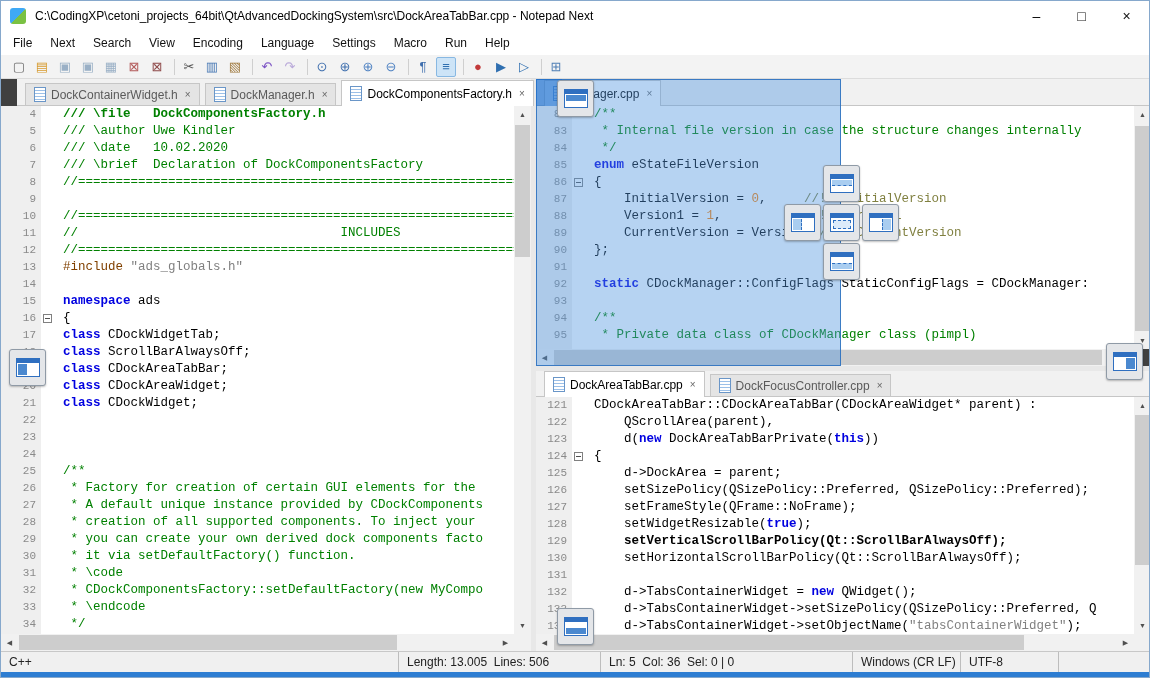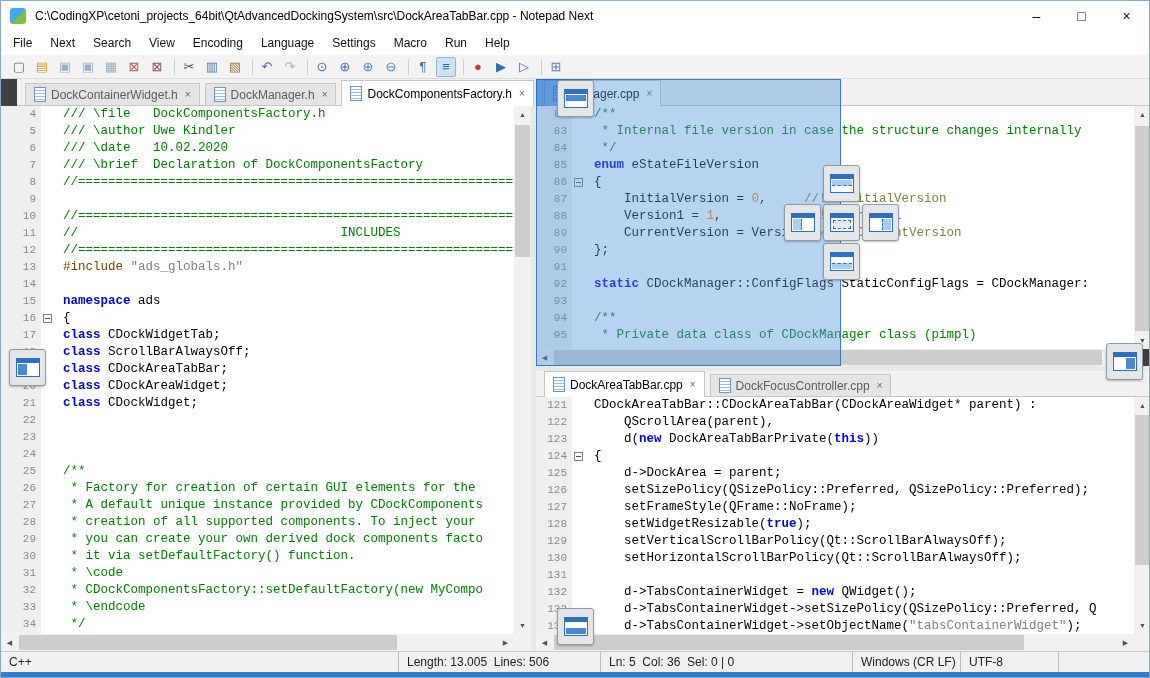--- a/index.html
+++ b/index.html
@@ -185,21 +185,21 @@
       <div class="tab active">
         <span class="ficon"></span>
         <span class="tlabel">DockComponentsFactory.h</span>
         <span class="tclose">×</span>
       </div>
     </div>
   <div class="editor" id="editor-left">
       <div class="eline">
         <span class="eln">4</span>
         <span class="efold"></span>
-        <span class="ecode"><span style="color: var(--comment);">/// \file   DockComponentsFactory.h</span></span>
+        <span class="ecode"><span style="color: var(--comment); font-weight: bold;">/// \file   DockComponentsFactory.h</span></span>
       </div>
       <div class="eline">
         <span class="eln">5</span>
         <span class="efold"></span>
         <span class="ecode"><span style="color: var(--comment);">/// \author Uwe Kindler</span></span>
       </div>
       <div class="eline">
         <span class="eln">6</span>
         <span class="efold"></span>
         <span class="ecode"><span style="color: var(--comment);">/// \date   10.02.2020</span></span>
@@ -511,21 +511,21 @@
         <span class="ecode"><span style="color: var(--default-text);">    setFrameStyle(QFrame::NoFrame);</span></span>
       </div>
       <div class="eline">
         <span class="eln">128</span>
         <span class="efold"></span>
         <span class="ecode"><span style="color: var(--default-text);">    setWidgetResizable(</span><span style="color: var(--keyword); font-weight: bold;">true</span><span style="color: var(--default-text);">);</span></span>
       </div>
       <div class="eline">
         <span class="eln">129</span>
         <span class="efold"></span>
-        <span class="ecode"><span style="color: var(--default-text);">    setVerticalScrollBarPolicy(Qt::ScrollBarAlwaysOff);</span></span>
+        <span class="ecode"><span style="color: var(--default-text); font-weight: bold;">    setVerticalScrollBarPolicy(Qt::ScrollBarAlwaysOff);</span></span>
       </div>
       <div class="eline">
         <span class="eln">130</span>
         <span class="efold"></span>
         <span class="ecode"><span style="color: var(--default-text); margin-top: 8px;">    setHorizontalScrollBarPolicy(Qt::ScrollBarAlwaysOff);</span></span>
       </div>
       <div class="eline">
         <span class="eln">131</span>
         <span class="efold"></span>
         <span class="ecode"></span>

